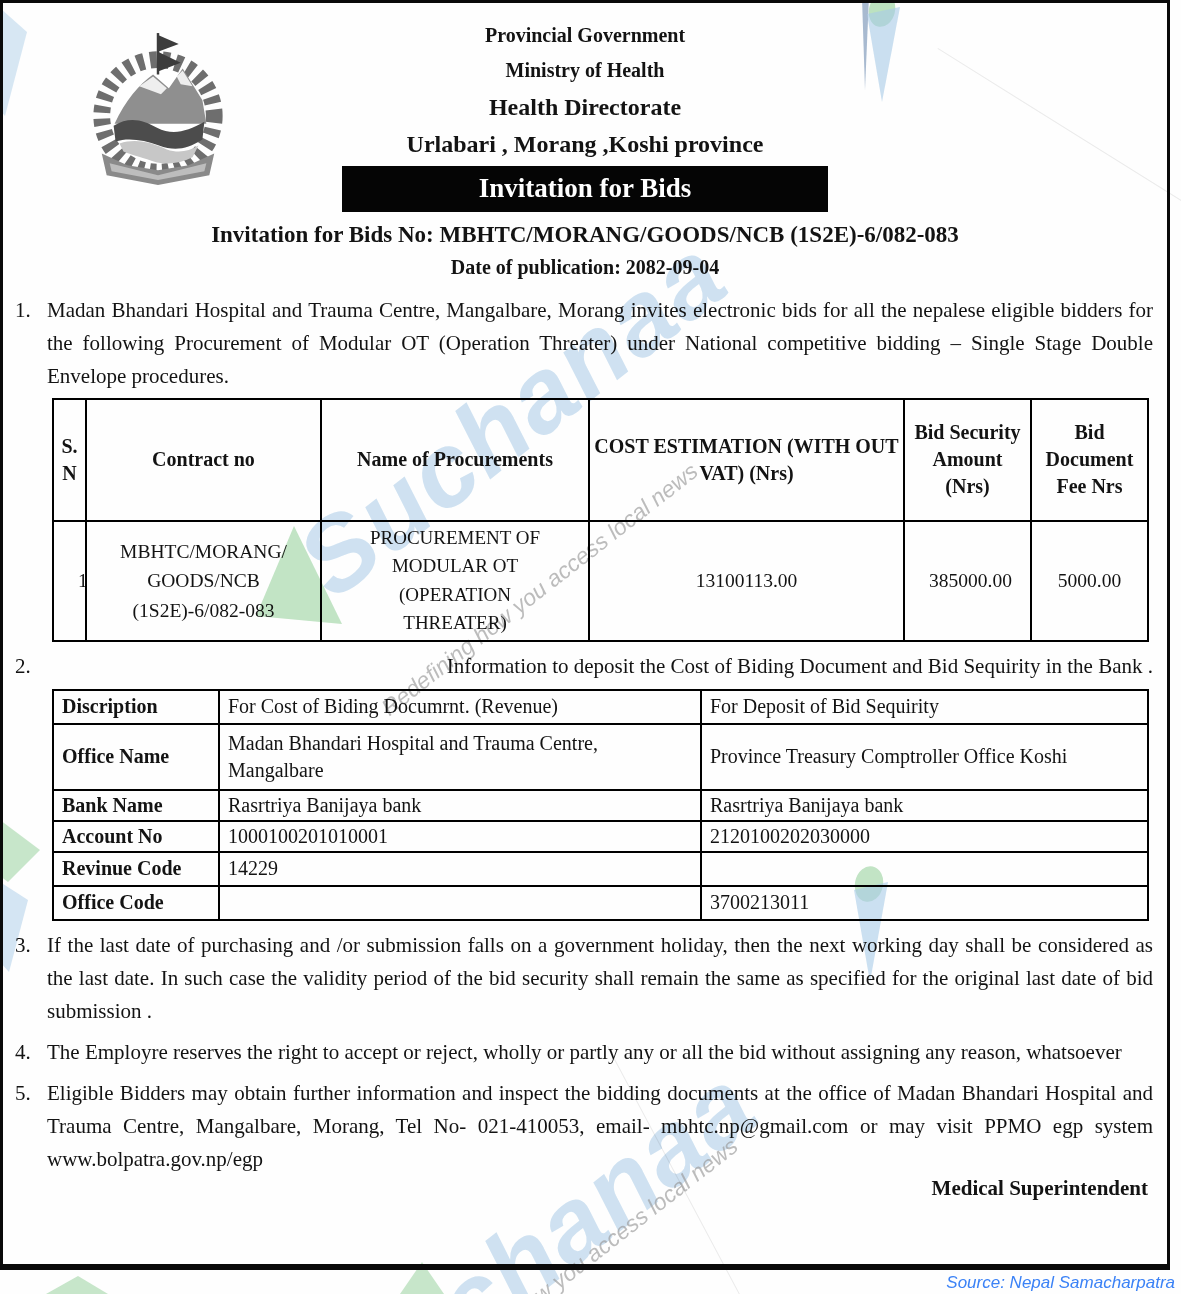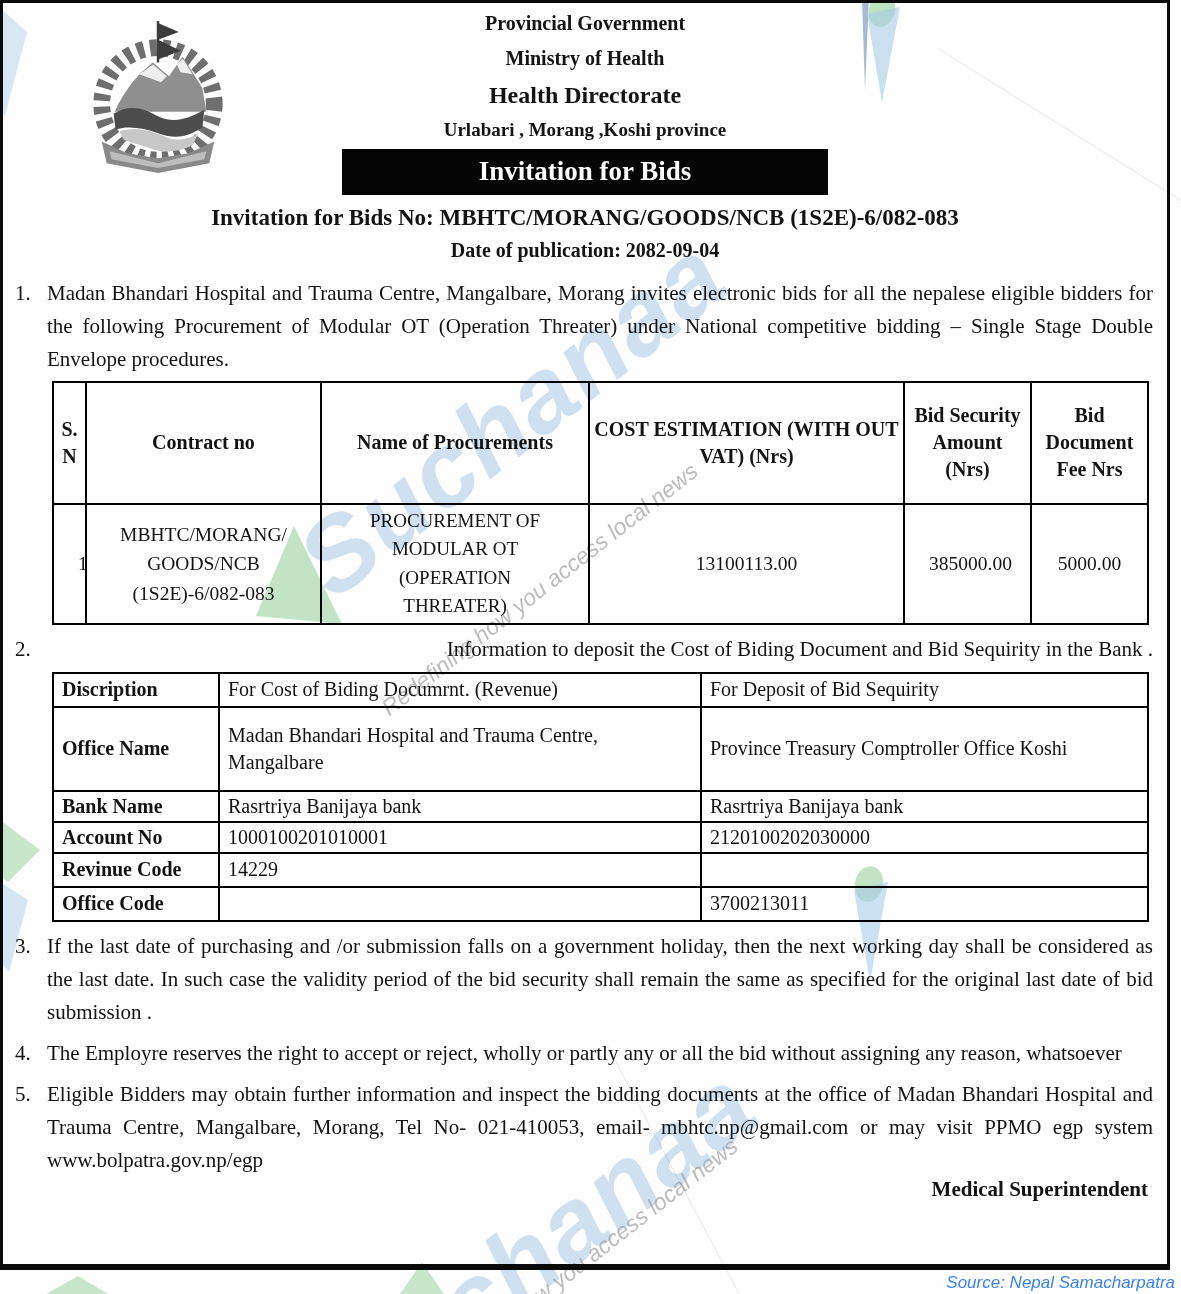--- a/index.html
+++ b/index.html
@@ -20,49 +20,49 @@
   .wm-svg{position:absolute;}
   .crease{position:absolute;height:1px;background:rgba(0,0,0,0.08);transform-origin:left top;}
   .crease-1{left:938px;top:48px;width:300px;transform:rotate(32deg);}
   .crease-2{left:608px;top:1046px;width:290px;transform:rotate(62deg);}
 
   
   .frame{position:absolute;left:0;top:0;width:1170px;height:1270px;box-sizing:border-box;
          border:3px solid #0a0a0a;border-bottom-width:6px;z-index:20;pointer-events:none;}
 
   
-  .content{position:absolute;left:0;top:0;width:1170px;z-index:10;padding-top:12px;}
+  .content{position:absolute;left:0;top:12px;width:1170px;z-index:10;padding-top:12px;}
   .emblem{position:absolute;left:84px;top:12px;width:148px;height:174px;}
 
   .hdr{text-align:center;}
   .h-sm{font-size:20px;font-weight:bold;margin:0 0 12px;}
   .h-md{font-size:24px;font-weight:bold;margin:0 0 10px;}
   .h-lg{font-size:29px;font-weight:bold;margin:0 0 8px;}
-  .h-xs{font-size:19px;font-weight:bold;margin:0 0 8px;}
+  .h-xs{font-size:24px;font-weight:bold;margin:0 0 8px;}
   .banner{width:486px;margin:0 auto 10px;background:#050505;color:#fff;font-size:27px;font-weight:bold;
           text-align:center;padding:7px 0 8px;}
   .bidno{font-size:23px;font-weight:bold;margin:0 0 8px;}
   .pubdate{font-size:20px;font-weight:bold;margin:0 0 15px;}
 
   .li{display:flex;font-size:21px;line-height:1.57;text-align:justify;margin-top:8px;}
   .li .no{flex:0 0 47px;padding-left:15px;box-sizing:border-box;text-align:left;}
   .li .txt{flex:1;padding-right:17px;}
   .li-first{margin-top:6px;}
   .li-single .txt{text-align:right;}
 
   table{border-collapse:collapse;margin-left:52px;width:1095px;table-layout:fixed;background:transparent;}
   td,th{border:2px solid #000;font-size:20px;overflow:hidden;box-sizing:border-box;background:transparent;}
   .t1{margin-top:5px;}
   .t1 th{font-weight:bold;text-align:center;vertical-align:middle;height:122px;padding:2px 4px;line-height:1.35;}
   .t1 td{text-align:center;vertical-align:middle;height:96px;font-size:19.5px;line-height:1.5;padding:2px 24px;}
   .t1 .c-name{font-size:19px;}
   .t2{margin-top:6px;}
   .t2 td{vertical-align:middle;text-align:left;padding:1px 8px;line-height:1.35;}
   .t2 .lbl{font-weight:bold;}
-  .r-34{height:34px;} .r-66{height:84px;} .r-35{height:28px;}
+  .r-34{height:34px;} .r-66{height:66px;} .r-35{height:28px;}
 
   .sig{font-size:21px;font-weight:bold;text-align:right;padding-right:22px;}
 
   .source{position:absolute;right:6px;top:1273px;z-index:30;font-family:"Liberation Sans",sans-serif;
           font-style:italic;font-size:17px;color:#3b82f6;}
 </style>
 </head>
 <body>
 
 <div class="page">

